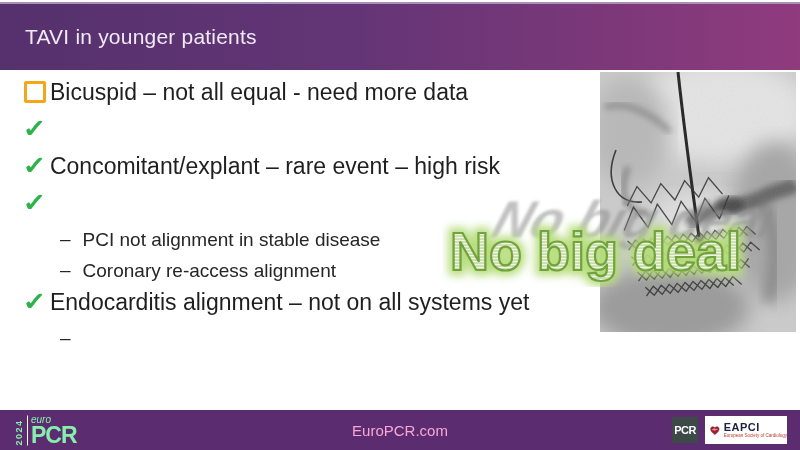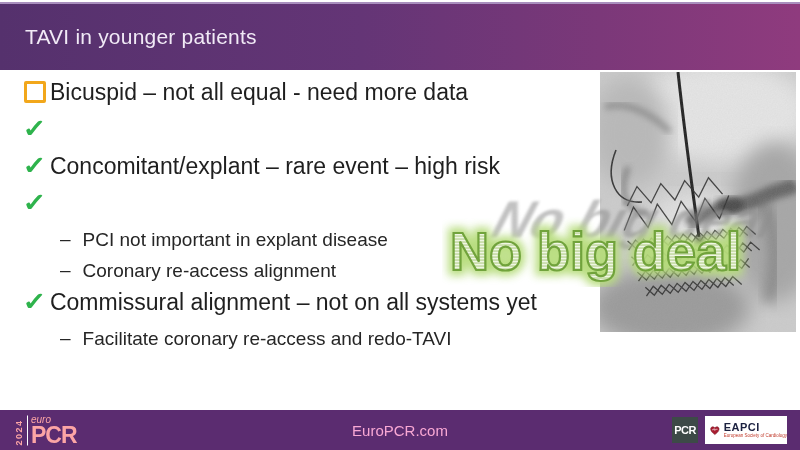--- a/index.html
+++ b/index.html
@@ -32,21 +32,21 @@
 
   
   .wordart{position:absolute;left:442px;top:192px;width:330px;height:100px;
     pointer-events:none;}
 
   
   .footer{position:absolute;left:0;top:410px;width:800px;height:40px;background:#5b2c70;}
   .footer-site{position:absolute;left:0;right:0;top:50%;transform:translateY(-50%);
     text-align:center;color:#f9a8d4;font-size:15px;}
   .pcr-logo{position:absolute;left:14px;top:50%;transform:translateY(-50%);
-    display:flex;align-items:flex-end;color:#fca5a5;}
+    display:flex;align-items:flex-end;color:#86efac;}
   .pcr-year{writing-mode:vertical-rl;transform:rotate(180deg);font-size:9px;
     font-weight:bold;letter-spacing:1.5px;line-height:10px;margin-right:3px;}
   .pcr-divider{width:1px;background:#fff;height:30px;margin-right:3px;}
   .pcr-stack{display:flex;flex-direction:column;line-height:1;}
   .pcr-euro{font-size:10px;font-style:italic;line-height:10px;}
   .pcr-big{font-size:23px;font-weight:bold;letter-spacing:-1px;line-height:21px;}
   .pcr-badge{position:absolute;left:672px;top:50%;transform:translateY(-50%);
     width:26px;height:26px;background:#3d4a47;color:#fff;font-size:11px;font-weight:bold;
     display:flex;align-items:center;justify-content:center;letter-spacing:-.5px;}
   .eapci-badge{position:absolute;left:705px;top:50%;transform:translateY(-50%);
@@ -75,33 +75,32 @@
       </div>
       <div class="row main">
         <span class="marker check">✓</span>
         <span class="btext">Concomitant/explant – rare event – high risk</span>
       </div>
       <div class="row main">
         <span class="marker check">✓</span>
       </div>
       <div class="row sub">
         <span class="marker dash">–</span>
-        <span class="btext">PCI not important in explant disease</span>
+        <span class="btext">PCI not alignment in stable disease</span>
       </div>
       <div class="row sub">
         <span class="marker dash">–</span>
         <span class="btext">Coronary re-access alignment</span>
       </div>
       <div class="row main">
         <span class="marker check">✓</span>
-        <span class="btext">Commissural alignment – not on all systems yet</span>
+        <span class="btext">Endocarditis alignment – not on all systems yet</span>
       </div>
       <div class="row sub">
         <span class="marker dash">–</span>
-        <span class="btext">Facilitate coronary re-access and redo-TAVI</span>
       </div>
     </div>
 
   <svg class="xray" viewBox="0 0 196 260" preserveAspectRatio="none">
     <defs>
       <filter id="b3">
           <feGaussianBlur stdDeviation="3"></feGaussianBlur>
         </filter>
       <filter id="b6">
           <feGaussianBlur stdDeviation="6"></feGaussianBlur>

